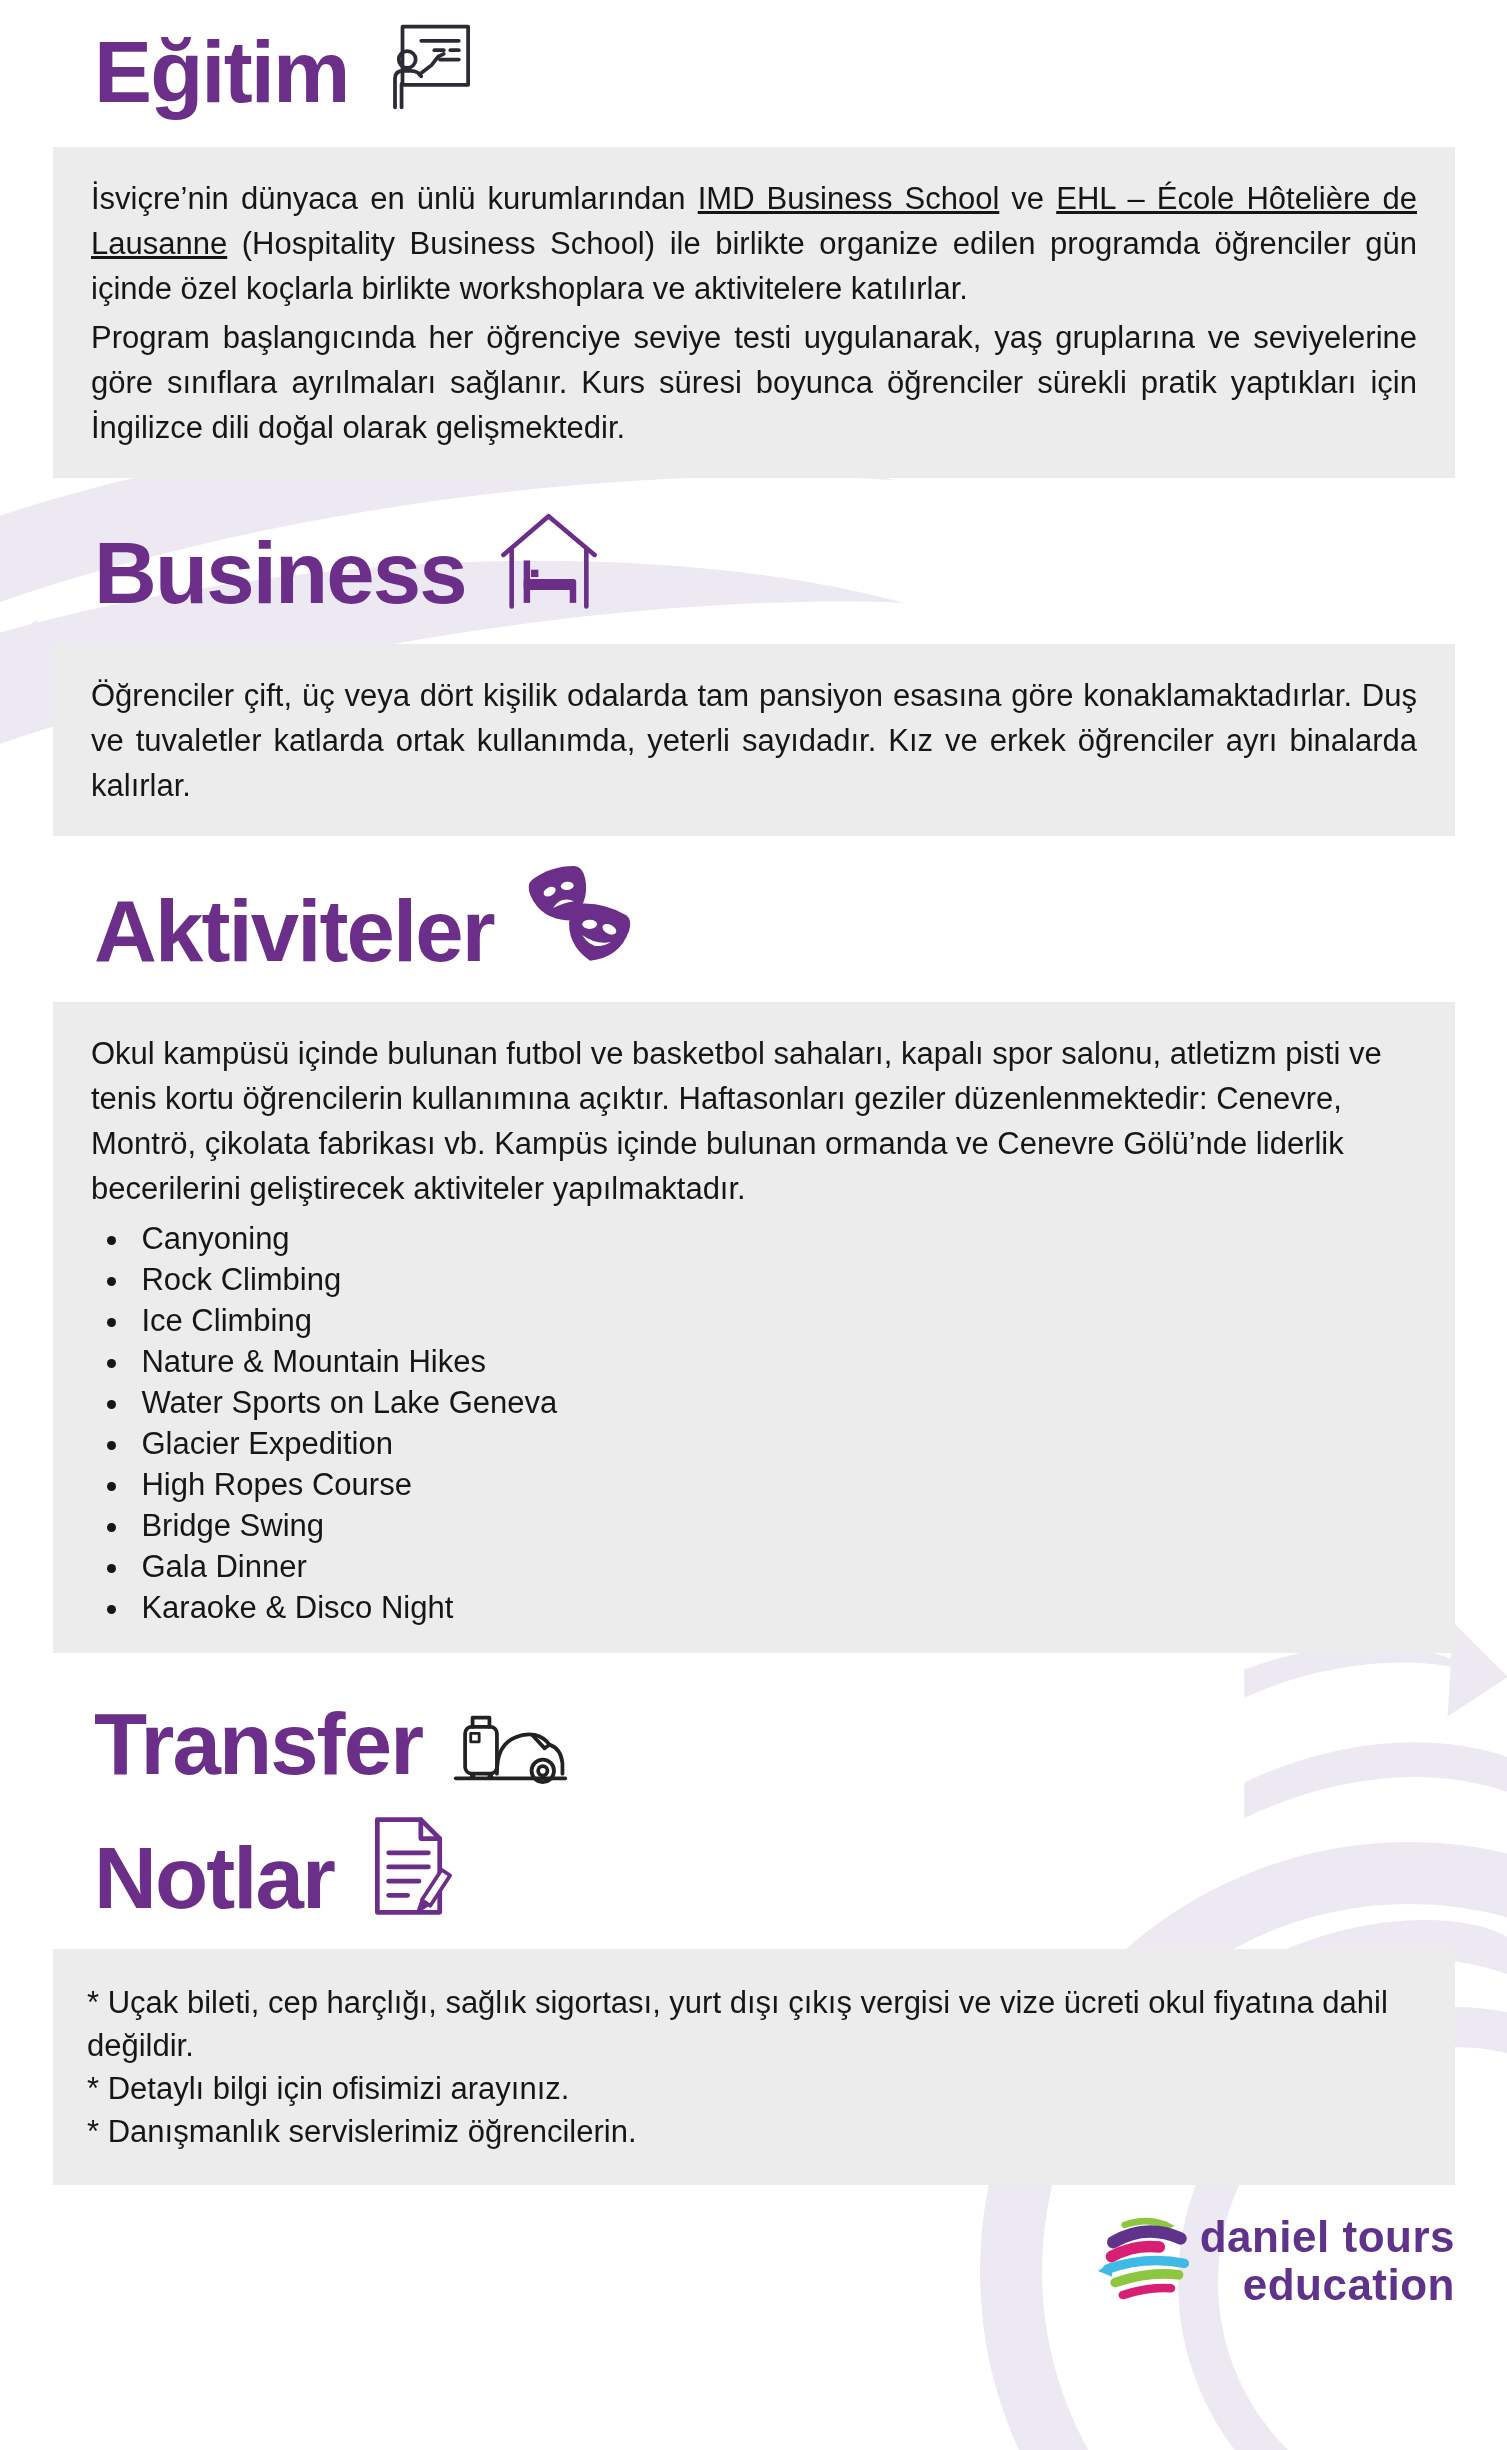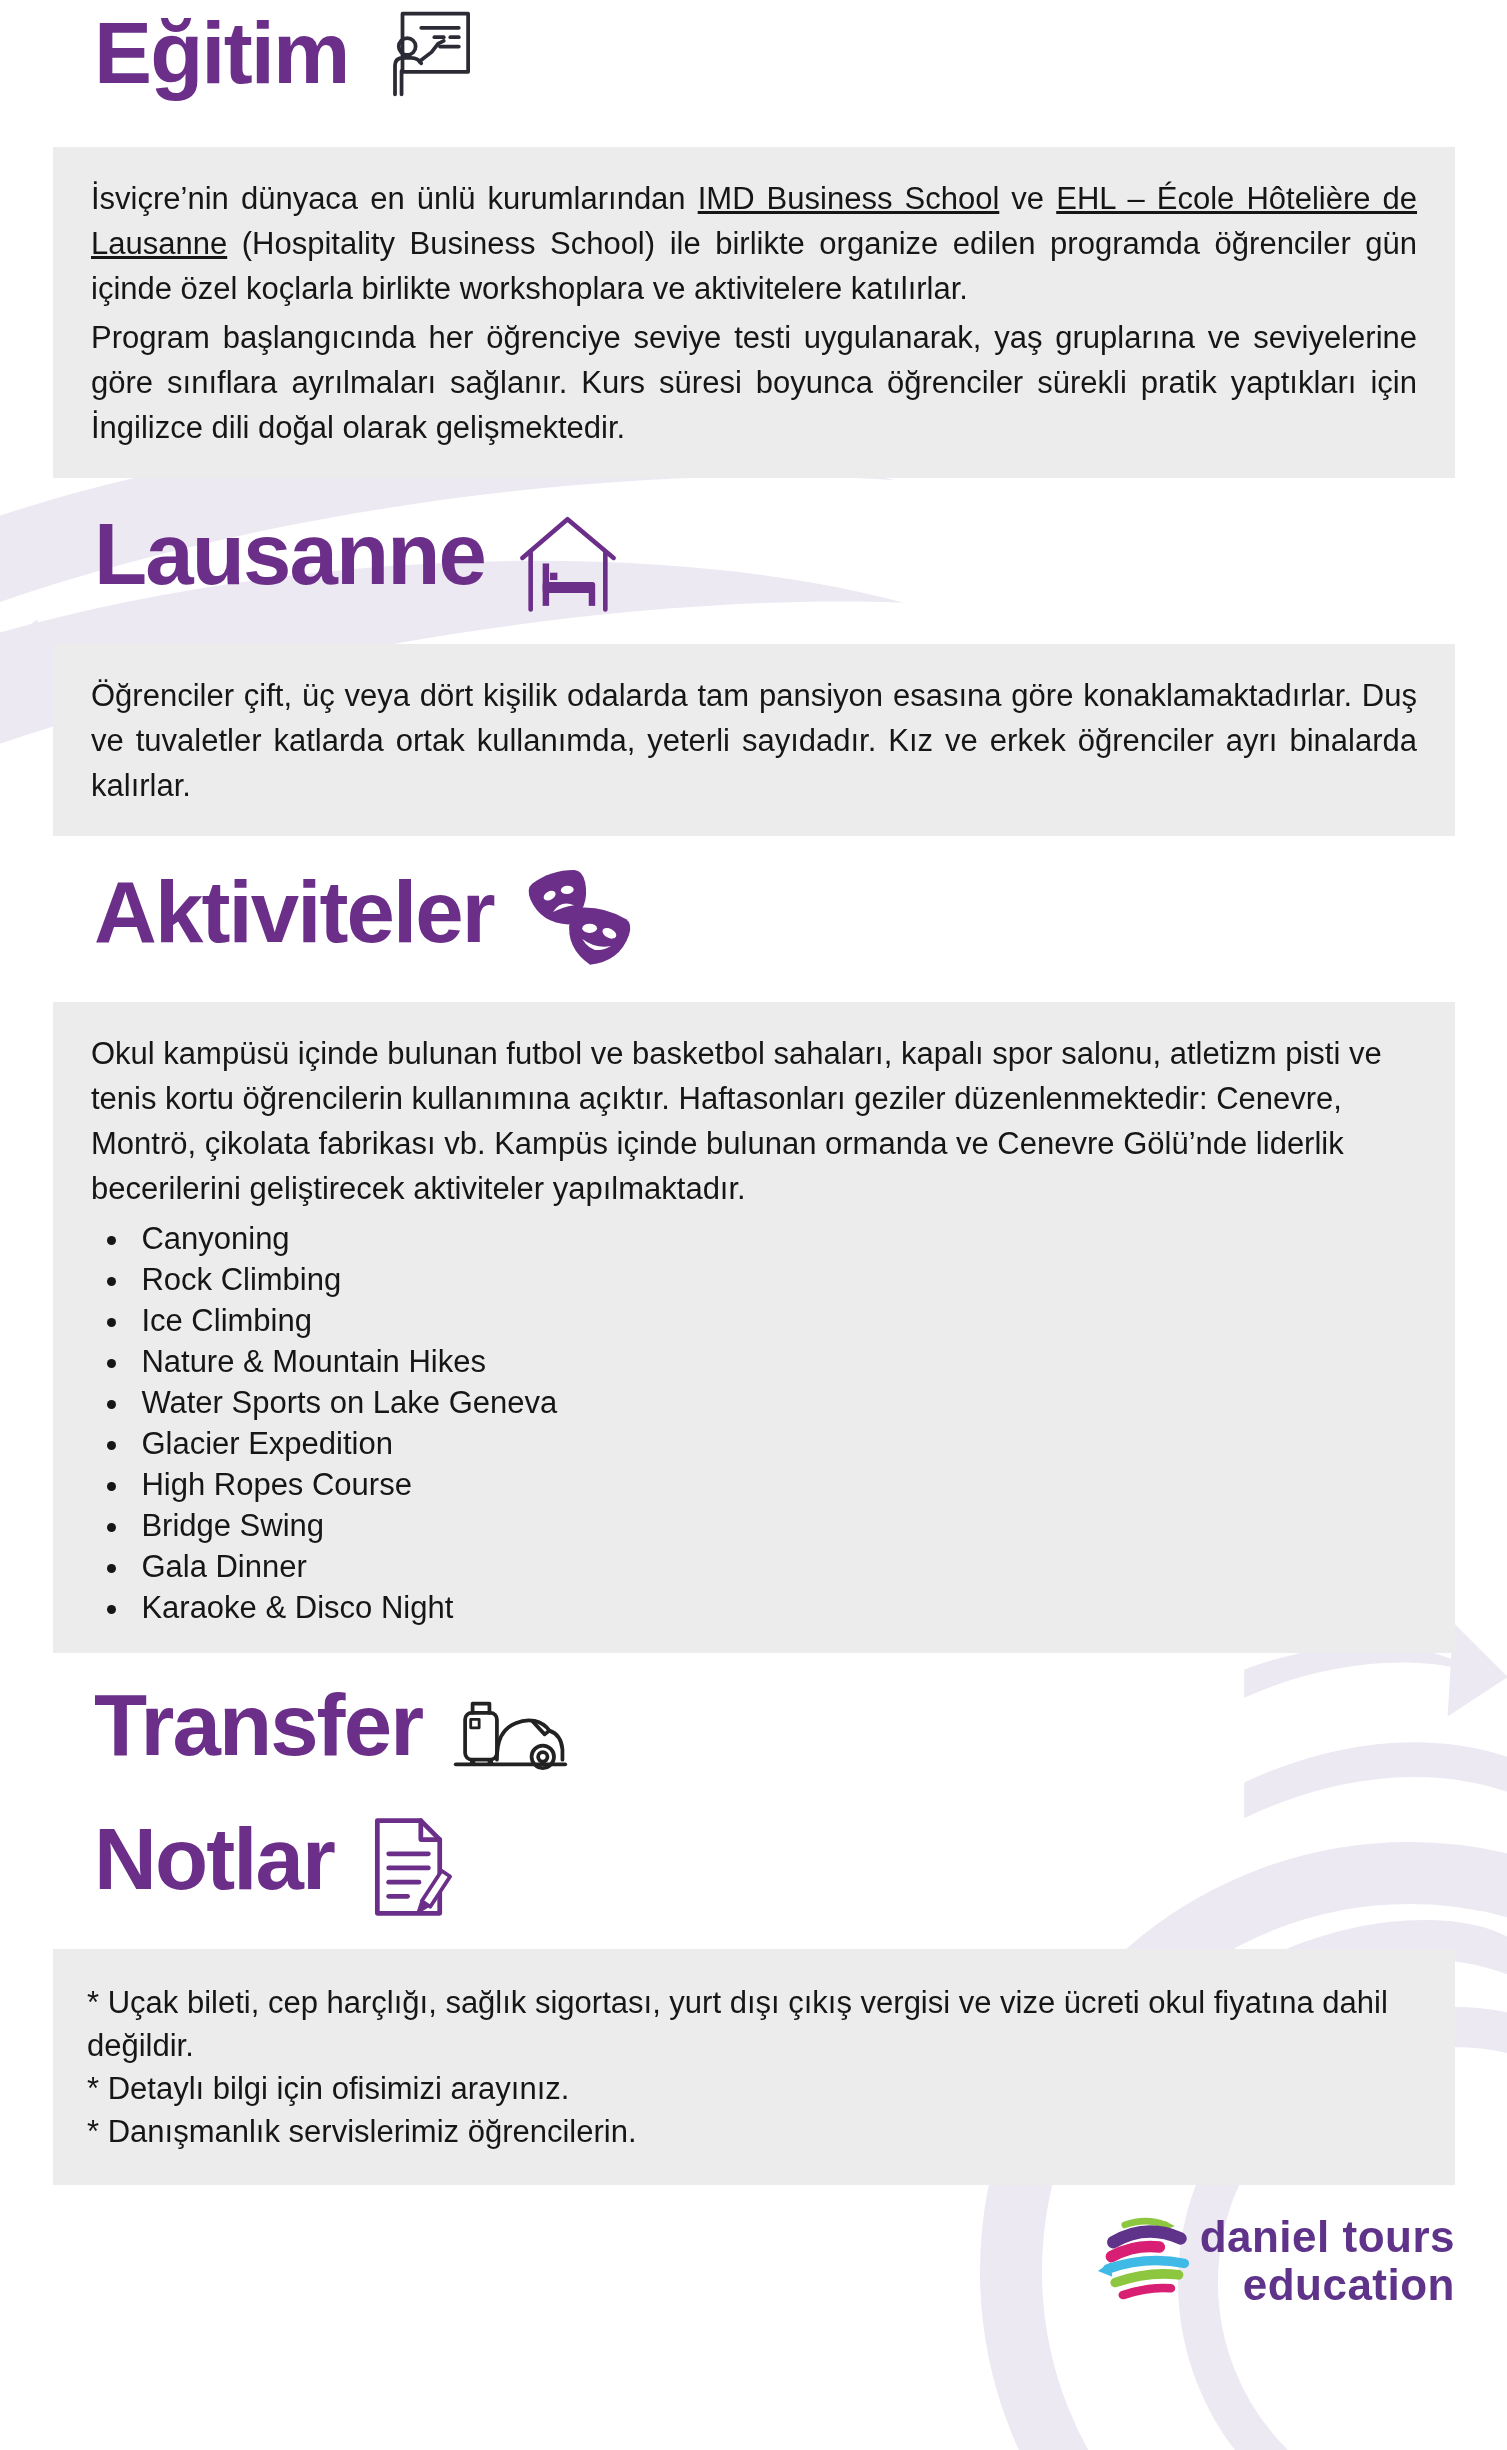--- a/index.html
+++ b/index.html
@@ -9,21 +9,21 @@
     font-family:"Liberation Sans","DejaVu Sans",sans-serif;
   }
   
   .deco{position:absolute;z-index:0;pointer-events:none;}
   .deco svg{display:block;}
   .ring{position:absolute;border-radius:50%;border-style:solid;border-color:#EDE9F3;z-index:0;}
   .ring1{left:980px;top:1842px;width:735px;height:735px;border-width:62px;}
   .ring2{left:1178px;top:2007px;width:471px;height:471px;border-width:40px;}
   
   .content{position:relative;z-index:1;}
-  .sec-head{display:flex;align-items:flex-start;gap:30px;margin:0 0 0 94px;height:106px;}
+  .sec-head{display:flex;align-items:flex-end;gap:30px;margin:0 0 0 94px;height:106px;}
   .sec-title{
     font-size:87px;font-weight:bold;color:#6B2F89;letter-spacing:-1.9px;line-height:1;
     white-space:nowrap;
   }
   .h1-row{margin-top:9.4px;margin-bottom:32px;}
   .h2-row{margin-top:32px;margin-bottom:28px;}
   .h2-tight{margin-top:28px;margin-bottom:28px;}
   .box{
     background:#ECECEC;margin:0 53px;padding:24.5px 34px;
     font-size:31px;line-height:45px;color:#161616;
@@ -88,21 +88,21 @@
       </svg>
     </span>
   </div>
 
   <div class="box">
     <p class="just"><span>İsviçre’nin dünyaca en ünlü kurumlarından </span><span class="u">IMD Business School</span><span> ve </span><span class="u">EHL – École Hôtelière de Lausanne</span><span> (Hospitality Business School) ile birlikte organize edilen programda öğrenciler gün içinde özel koçlarla birlikte workshoplara ve aktivitelere katılırlar.</span></p>
     <p class="just">Program başlangıcında her öğrenciye seviye testi uygulanarak, yaş gruplarına ve seviyelerine göre sınıflara ayrılmaları sağlanır. Kurs süresi boyunca öğrenciler sürekli pratik yaptıkları için İngilizce dili doğal olarak gelişmektedir.</p>
   </div>
 
   <div class="sec-head h2-row">
-    <span class="sec-title">Lausanne</span>
+    <span class="sec-title">Business</span>
     <span>
       <svg width="106" height="106" viewBox="0 0 115 115" fill="none" stroke="#6B2F89" stroke-width="5" stroke-linecap="round" stroke-linejoin="round">
         <path d="M8 52 L57 10 L107 52"></path>
         <line x1="17" y1="46" x2="17" y2="108"></line>
         <line x1="98" y1="46" x2="98" y2="108"></line>
         <g fill="#6B2F89" stroke="none">
           <rect x="30" y="58" width="7" height="46"></rect>
           <rect x="38" y="68" width="8" height="8"></rect>
           <rect x="30" y="78" width="57" height="12" rx="3"></rect>
           <rect x="80" y="88" width="7" height="16"></rect>

